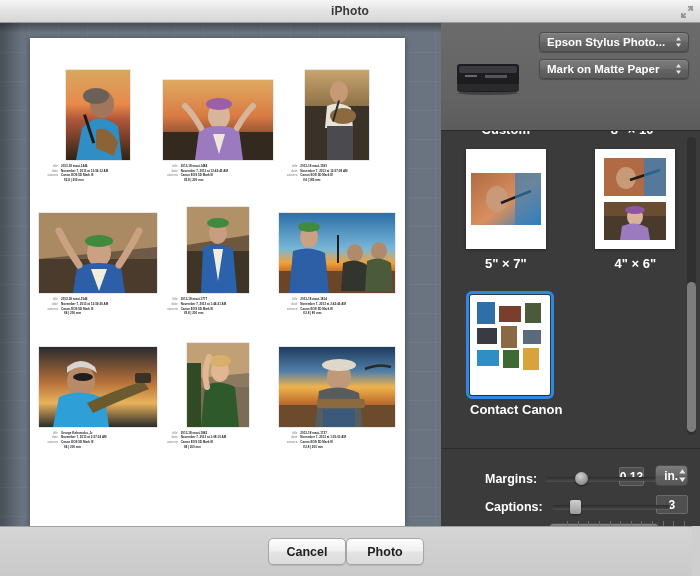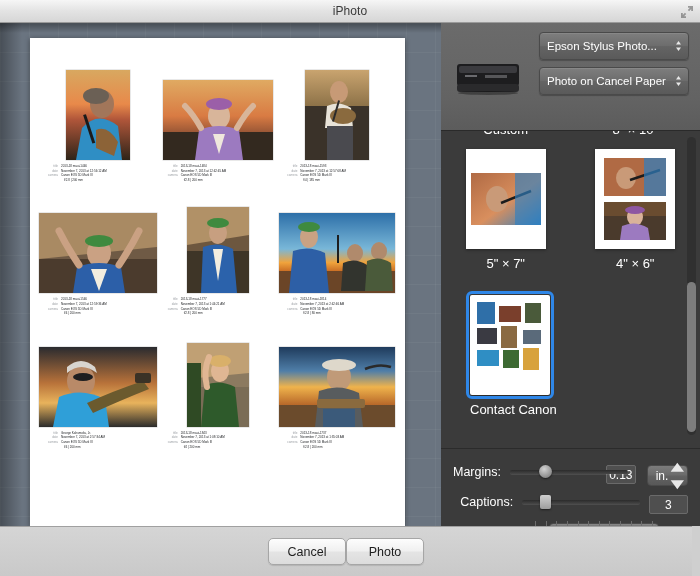--- a/index.html
+++ b/index.html
@@ -3,21 +3,21 @@
 <meta charset="utf-8">
 <style>
   * { box-sizing: border-box; margin: 0; padding: 0; }
   body {
     width: 700px; height: 576px;
     font-family: "Liberation Sans", sans-serif;
     background: #cfcfcf;
     overflow: hidden;
     -webkit-font-smoothing: antialiased;
   }
-  .window { position: relative; width: 700px; height: 576px; }
+  .window { position: relative; width: 700px; height: 576px; font-weight: bold; }
 
   
   .titlebar {
     position: absolute; top: 0; left: 0; width: 700px; height: 23px;
     background: linear-gradient(to bottom, #f6f6f6 0%, #e3e3e3 50%, #d6d6d6 100%);
     border-bottom: 1px solid #9a9a9a;
     display: flex; align-items: center; justify-content: center;
   }
   .titlebar .title {
     font-size: 12px; color: #3a3a3a; letter-spacing: .1px;
@@ -93,21 +93,21 @@
     background: linear-gradient(to bottom, #6b6b6b 0%, #636363 70%, #5c5c5c 100%);
     border-bottom: 1px solid #2a2a2a;
     padding: 9px 10px 0 0;
   }
   .printer-icon {
     position: absolute; left: 14px; top: 33px; width: 66px; height: 40px;
   }
   .popups { margin-left: 98px; width: 150px; }
   .popup {
     position: relative;
-    height: 28px; margin-bottom: 7px;
+    height: 20px; margin-bottom: 7px;
     background: linear-gradient(to bottom, #7e7e7e 0%, #6d6d6d 48%, #646464 52%, #5a5a5a 100%);
     border: 1px solid #4a4a4a;
     border-radius: 4px;
     box-shadow: 0 1px 0 rgba(255,255,255,.08) inset, 0 1px 1px rgba(0,0,0,.25);
     display: flex; align-items: center;
     padding: 0 20px 0 7px;
     font-size: 11.5px; color: #ffffff;
     white-space: nowrap; overflow: hidden;
     cursor: default;
   }
@@ -141,21 +141,21 @@
     position: absolute; right: 4px; top: 6px; width: 9px; height: 298px;
     background: #303030; border-radius: 5px;
   }
   .scrollthumb {
     position: absolute; left: 0; width: 9px; border-radius: 5px;
     background: #7d7d7d;
   }
 
   
   .controls { padding: 16px 12px 0 12px; }
-  .ctl-row { display: flex; align-items: flex-start; margin-bottom: 9px; position: relative; }
+  .ctl-row { display: flex; align-items: flex-end; margin-bottom: 9px; position: relative; margin-left: 32px; }
   .ctl-label { width: 70px; text-align: right; color: #ffffff; font-size: 12.5px; padding-right: 9px; }
   .slider { position: relative; width: 118px; height: 14px; }
   .slider .track {
     position: absolute; top: 5px; left: 0; width: 118px; height: 4px;
     background: linear-gradient(to bottom,#2b2b2b,#474747);
     border-radius: 3px; box-shadow: 0 1px 0 rgba(255,255,255,.09);
   }
   .knob-round {
     position: absolute; top: 0; width: 13px; height: 13px; border-radius: 50%;
     background: radial-gradient(circle at 40% 32%, #d2d2d2, #8d8d8d 70%, #777 100%);
@@ -566,21 +566,21 @@
         </svg>
         <div class="popups">
           <div class="popup">
             <span>Epson Stylus Photo...</span>
             <svg class="arrows" viewBox="0 0 7 12">
               <path d="M3.5 1 L6 4.4 L1 4.4 Z" fill="#e8e8e8"></path>
                 <path d="M3.5 11 L6 7.6 L1 7.6 Z" fill="#e8e8e8"></path>
             </svg>
           </div>
           <div class="popup">
-            <span>Photo on Cancel Paper</span>
+            <span>Mark on Matte Paper</span>
             <svg class="arrows" viewBox="0 0 7 12">
               <path d="M3.5 1 L6 4.4 L1 4.4 Z" fill="#e8e8e8"></path>
                 <path d="M3.5 11 L6 7.6 L1 7.6 Z" fill="#e8e8e8"></path>
             </svg>
           </div>
         </div>
       </div>
 
       <div class="layouts">
         <div class="cut-row">

